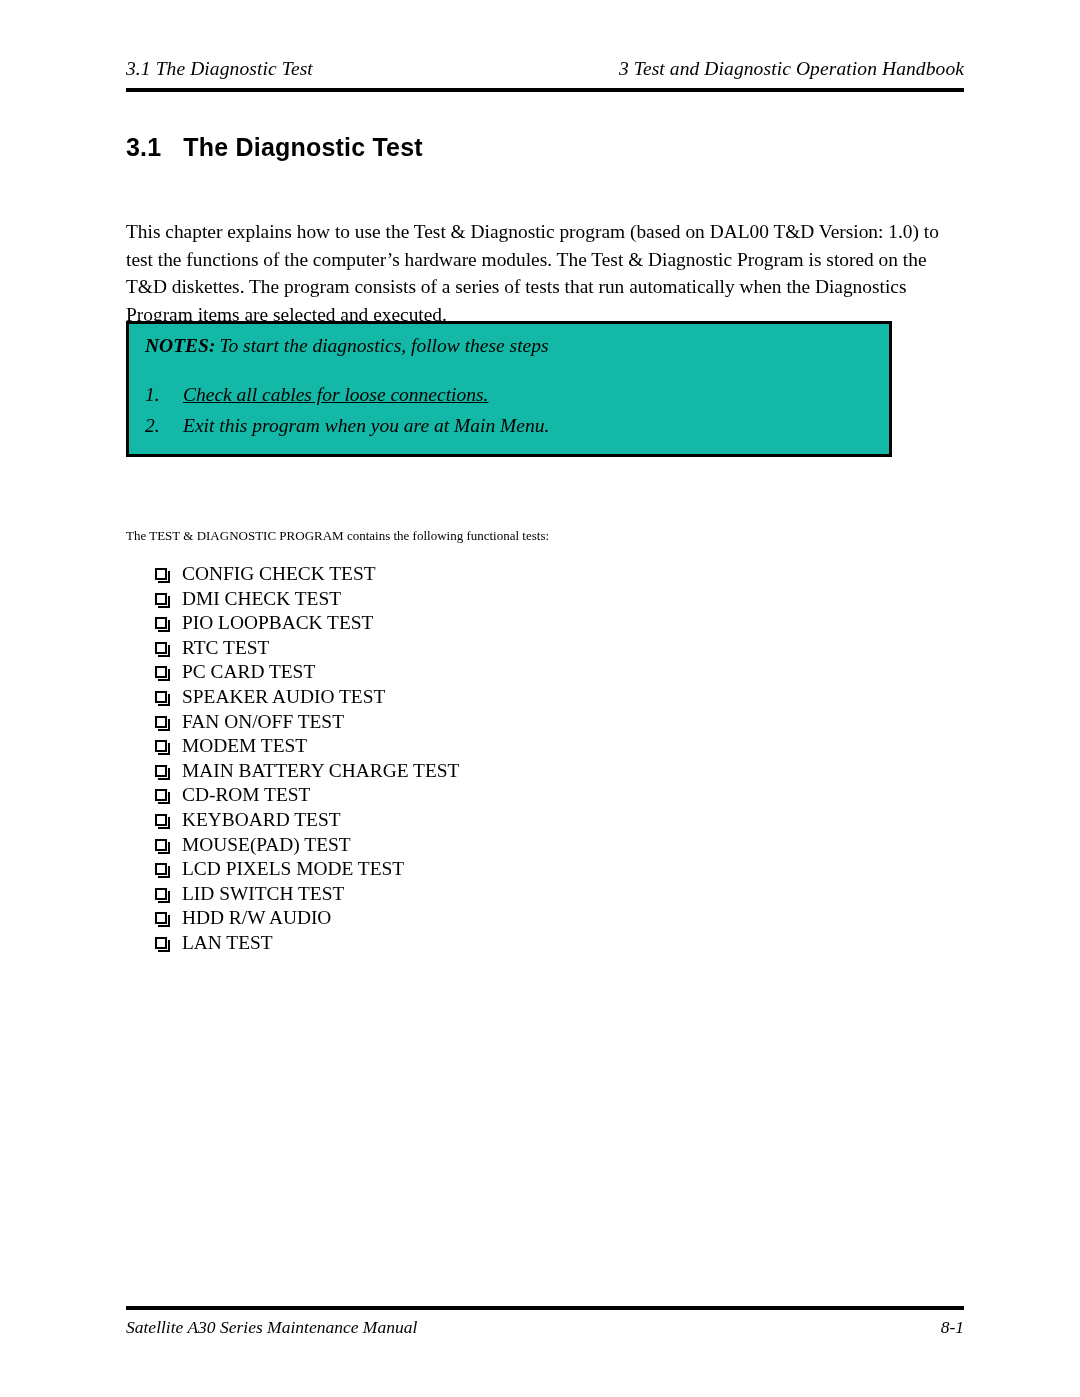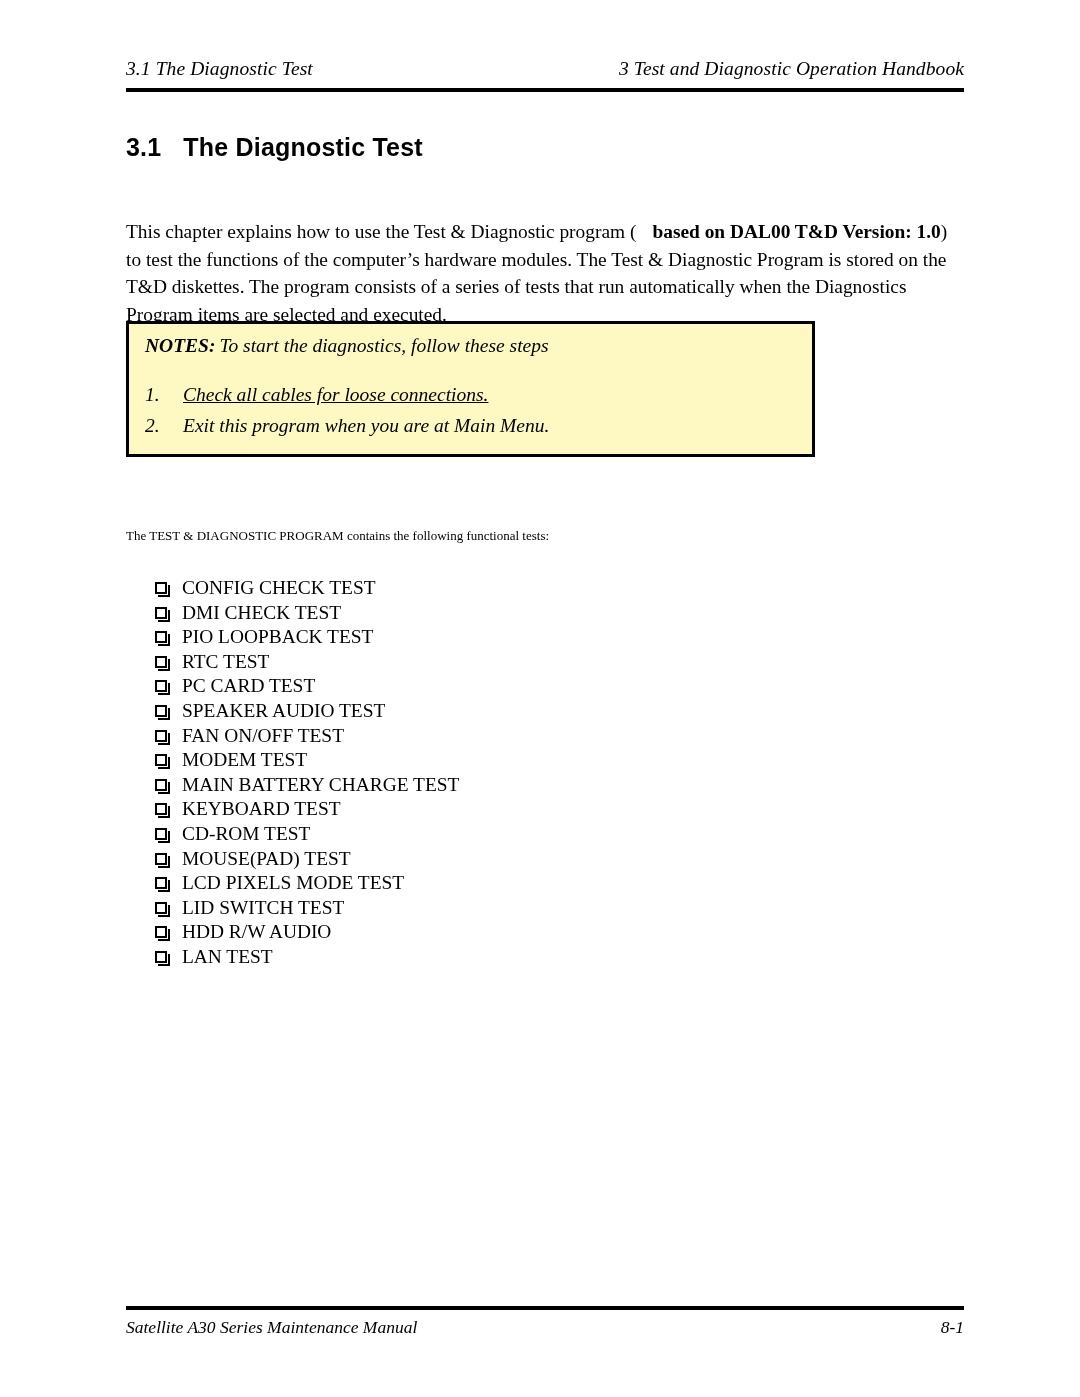--- a/index.html
+++ b/index.html
@@ -67,31 +67,31 @@
   
   .intro-para {
     position: absolute;
     left: 126px;
     top: 199px;
     width: 840px;
     font-size: 19.4px;
     line-height: 27.4px;
     text-align: left;
   }
-  .intro-para b { font-weight: bold; margin-left: 16px; }
+  .intro-para b { font-weight: normal; }
 
   
   .notes-box {
     position: absolute;
     left: 126px;
     top: 321px;
-    width: 689px;
+    width: 766px;
     height: 136px;
     border: 3px solid #000000;
-    background: #fef9c3;
+    background: #14b8a6;
   }
   .notes-inner {
     position: relative;
     width: 100%;
     height: 100%;
   }
   .notes-title {
     position: absolute;
     left: 16px;
     top: 11px;
@@ -123,21 +123,21 @@
     left: 126px;
     top: 528px;
     font-size: 13px;
     white-space: nowrap;
   }
 
   
   .test-list {
     position: absolute;
     left: 155px;
-    top: 576px;
+    top: 562px;
     margin: 0;
     padding: 0;
     list-style: none;
   }
   .test-list li {
     display: flex;
     align-items: flex-start;
     height: 24.6px;
     font-size: 19.4px;
     line-height: 24.6px;
@@ -303,29 +303,29 @@
           <i class="sh-b"></i>
         </span>
         <span class="test-label">MAIN BATTERY CHARGE TEST</span>
       </li>
     <li>
         <span class="bullet-box">
           <i class="sq"></i>
           <i class="sh-r"></i>
           <i class="sh-b"></i>
         </span>
+        <span class="test-label">CD-ROM TEST</span>
+      </li>
+    <li>
+        <span class="bullet-box">
+          <i class="sq"></i>
+          <i class="sh-r"></i>
+          <i class="sh-b"></i>
+        </span>
         <span class="test-label">KEYBOARD TEST</span>
-      </li>
-    <li>
-        <span class="bullet-box">
-          <i class="sq"></i>
-          <i class="sh-r"></i>
-          <i class="sh-b"></i>
-        </span>
-        <span class="test-label">CD-ROM TEST</span>
       </li>
     <li>
         <span class="bullet-box">
           <i class="sq"></i>
           <i class="sh-r"></i>
           <i class="sh-b"></i>
         </span>
         <span class="test-label">MOUSE(PAD) TEST</span>
       </li>
     <li>

